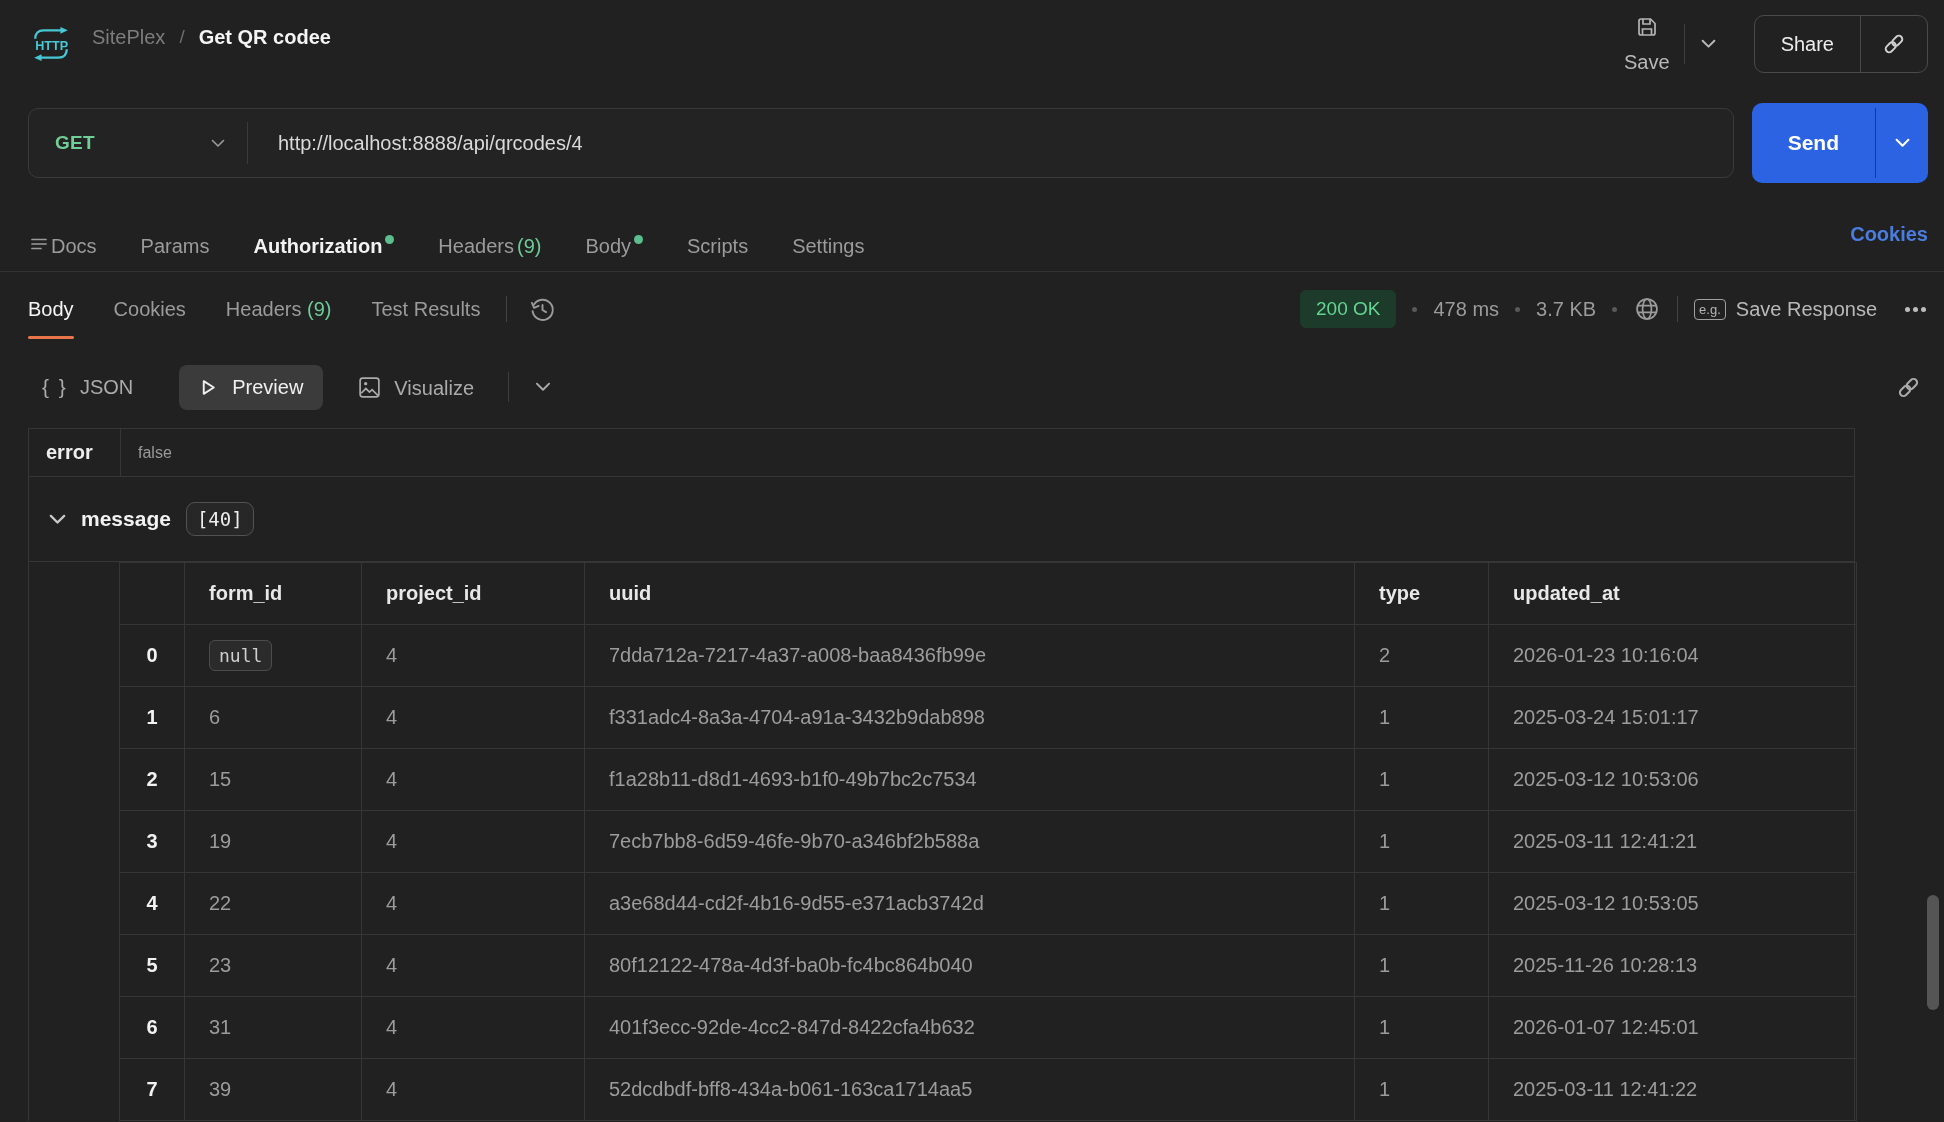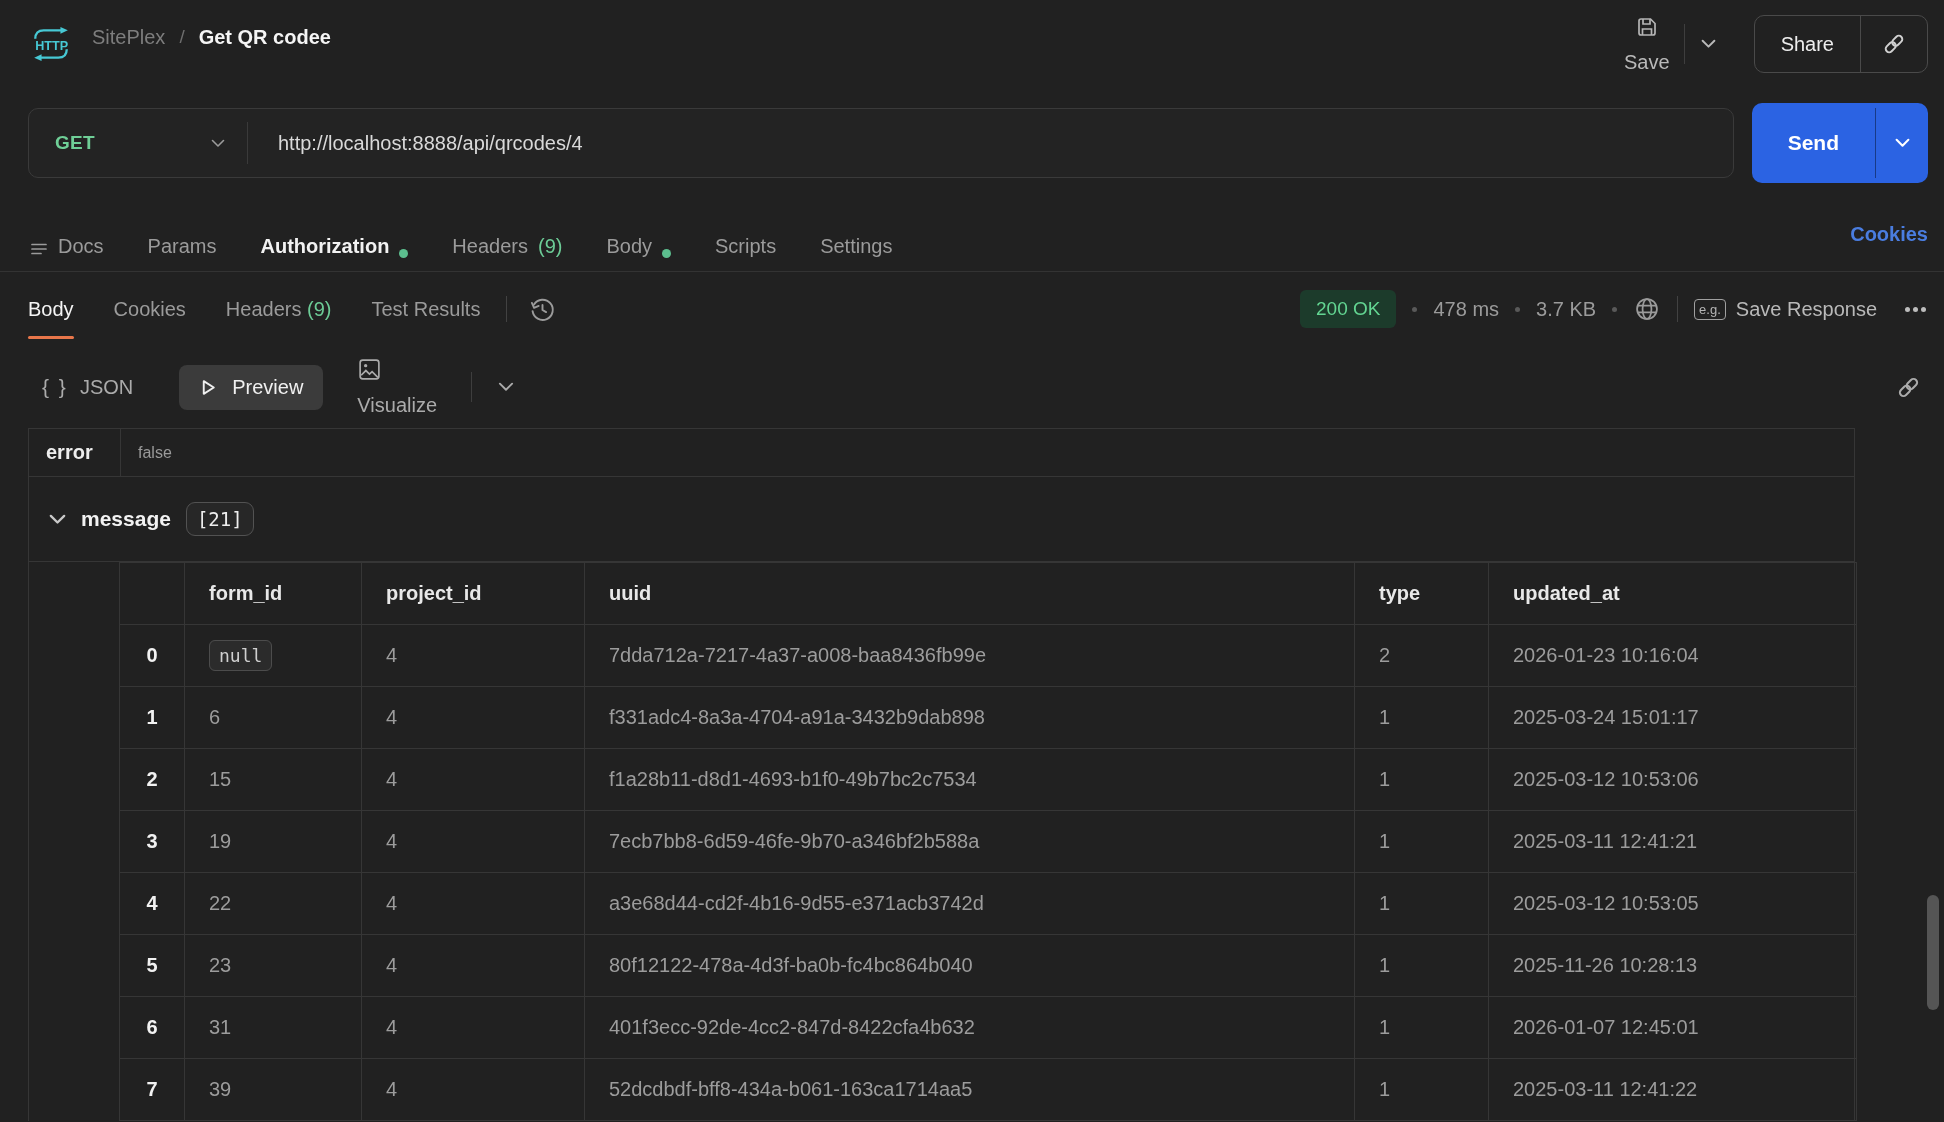--- a/index.html
+++ b/index.html
@@ -48,21 +48,21 @@
   .send-btn {
     height:80px; border-radius:10px; background:#2b63e3; display:flex; align-items:center;
     overflow:hidden; cursor:pointer;
   }
   .send-main { padding:0 36px; color:#fff; font-size:21px; font-weight:bold; }
   .send-div { width:1px; height:70px; background:rgba(10,25,60,.55); }
   .send-caret { width:52px; display:flex; justify-content:center; color:#fff; }
 
   
   .req-tabs { height:74px; display:flex; align-items:center; padding:0 16px 0 30px; gap:44px; border-bottom:1px solid #333; }
-  .req-tab { display:flex; align-items:flex-end; gap:10px; color:#9b9b9b; font-size:20px; cursor:pointer;margin-top:23px; }
+  .req-tab { display:flex; align-items:flex-start; gap:3px; color:#9b9b9b; font-size:20px; cursor:pointer;margin-top:23px; }
   .req-tab.active { color:#f2f2f2; font-weight:bold; }
   .green-dot { width:9px; height:9px; border-radius:50%; background:#5cbe8e; }
   .green-count { color:#6ccb96; }
   .cookies-link { margin-left:auto; color:#4a7de0; font-size:20px; font-weight:bold; cursor:pointer; }
 
   
   .resp-row { height:74px; display:flex; align-items:center; padding:0 16px 0 28px; }
   .resp-tabs { display:flex; align-items:center; gap:40px; }
   .resp-tab { position:relative; color:#9b9b9b; font-size:20px; cursor:pointer; padding:22px 0; }
   .resp-tab.active { color:#f5f5f5; }
@@ -81,21 +81,21 @@
 
   
   .view-row { height:82px; display:flex; align-items:center; padding:0 22px 0 42px; gap:8px; }
   .json-toggle { display:flex; align-items:center; gap:12px; color:#ababab; font-size:20px; cursor:pointer; }
   .brace-icon { font-size:21px; letter-spacing:2px; color:#ababab; }
   .preview-pill {
     margin-left:38px; display:flex; align-items:center; gap:14px;
     background:#3b3b3b; border-radius:8px; padding:11px 20px; cursor:pointer;
   }
   .preview-label { color:#f0f0f0; font-size:20px; }
-  .visualize-toggle { margin-left:26px; display:flex; align-items:flex-start; gap:12px; color:#ababab; font-size:20px; cursor:pointer;flex-direction:column; }
+  .visualize-toggle { margin-left:26px; display:flex; align-items:flex-end; gap:12px; color:#ababab; font-size:20px; cursor:pointer; }
   .view-div { width:1px; height:30px; background:#3e3e3e; margin:0 18px 0 26px; }
   .view-caret { color:#ababab; cursor:pointer; }
   .view-link { margin-left:auto; cursor:pointer; }
 
   
   .preview-wrap { margin-left:28px; width:1827px; border:1px solid #363636; border-bottom:none; }
   .kv-row { display:flex; height:48px; border-bottom:1px solid #363636; align-items:stretch; }
   .kv-key { width:92px; display:flex; align-items:center; padding-left:17px; font-weight:bold; color:#ededed; font-size:20px; border-right:1px solid #363636; }
   .kv-val { display:flex; align-items:center; padding-left:17px; color:#9a9a9a; font-size:16px; }
   .msg-row { display:flex; align-items:center; height:85px; padding-left:20px; gap:15px; border-bottom:1px solid #363636; }
@@ -328,21 +328,21 @@
     <div class="kv-val">false</div>
   </div>
 
   <div class="msg-row">
     <span class="msg-chevron">
       <svg width="17" height="11" viewBox="0 0 14 9">
           <polyline points="1.5,1.5 7,7 12.5,1.5" fill="none" stroke="#c9c9c9" stroke-width="1.9" stroke-linecap="round" stroke-linejoin="round"></polyline>
         </svg>
     </span>
     <span class="msg-key">message</span>
-    <span class="msg-count">[21]</span>
+    <span class="msg-count">[40]</span>
   </div>
 
   <table class="data">
     <colgroup>
       <col class="c-idx">
         <col class="c-form">
         <col class="c-proj">
         <col class="c-uuid">
         <col class="c-type">
         <col class="c-upd">

